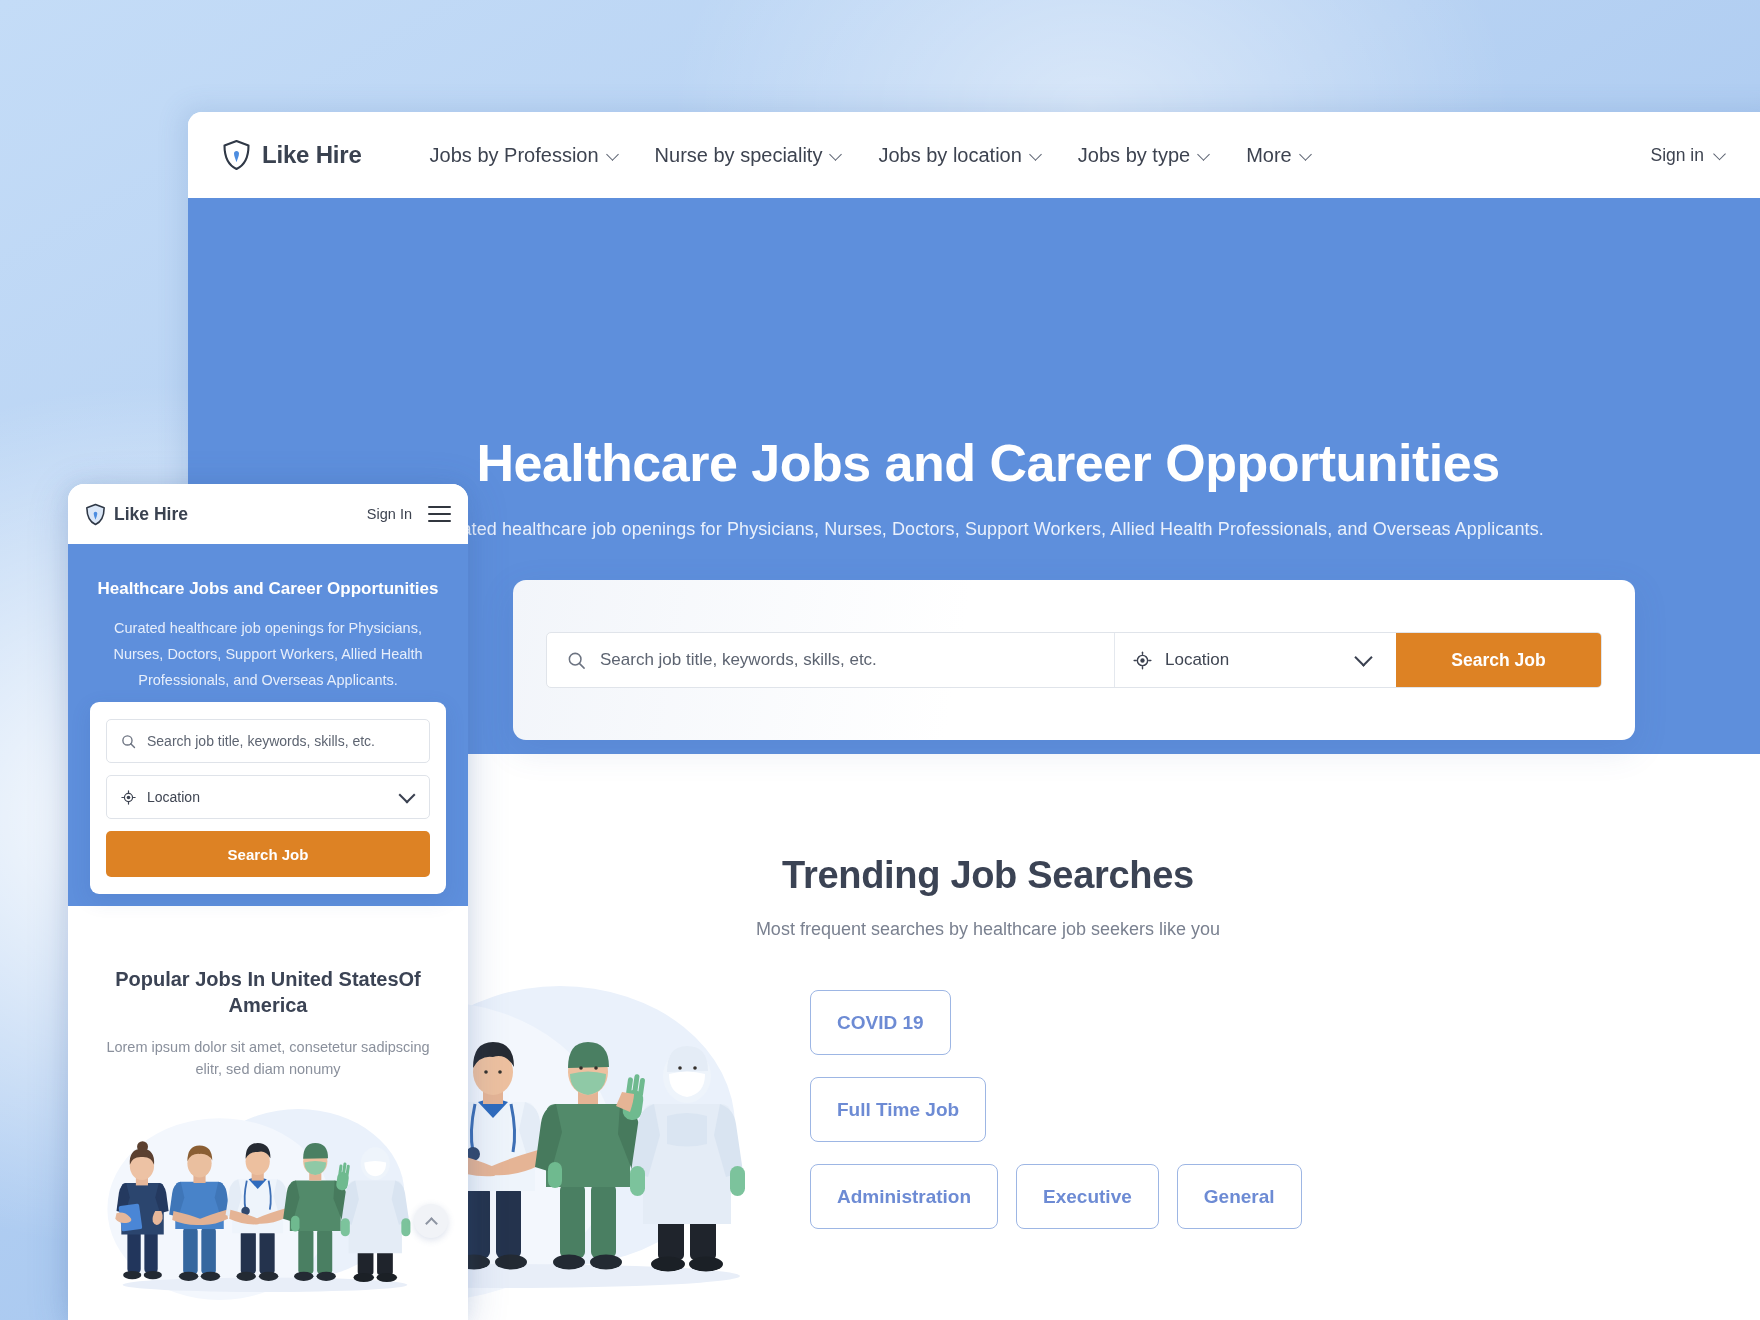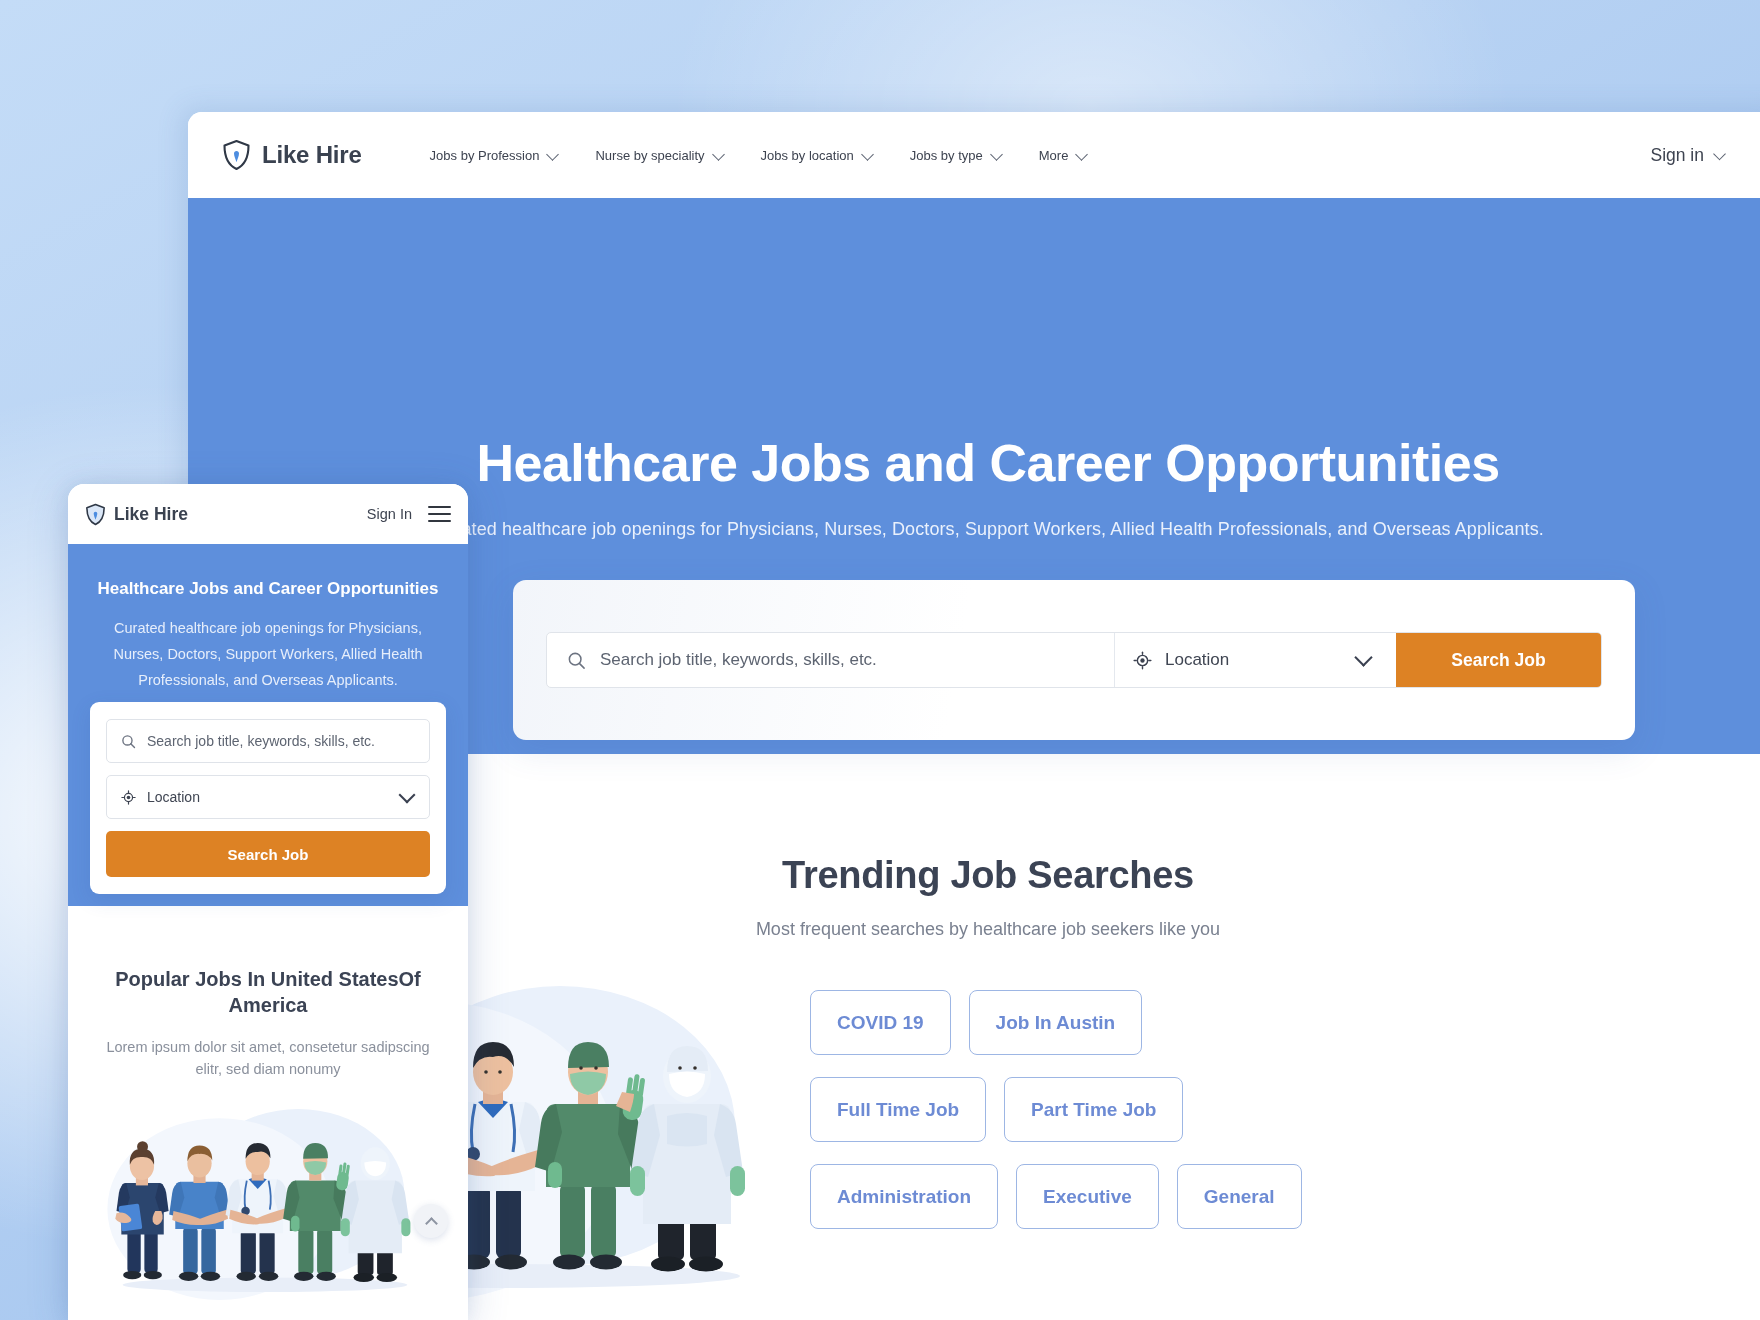--- a/index.html
+++ b/index.html
@@ -39,21 +39,21 @@
   .brand { display: flex; align-items: center; gap: 11px; }
   .brand-name {
     font-size: 24px; font-weight: bold; color: #3a4250; letter-spacing: -0.2px;
   }
   .nav-links {
     display: flex; align-items: center; gap: 36px;
     margin-left: 68px;
   }
   .nav-link {
     display: flex; align-items: center; gap: 9px;
-    font-size: 13px; color: #3d4350;
+    font-size: 20px; color: #3d4350;
     cursor: pointer; white-space: nowrap;
   }
   .chev { display: inline-block; width: 11px; height: 11px; position: relative; flex: none; }
   .chev::after {
     content: ""; position: absolute; left: 0; top: 0;
     width: 8px; height: 8px;
     border-right: 1.8px solid #5a6170;
     border-bottom: 1.8px solid #5a6170;
     transform: rotate(45deg);
   }
@@ -466,30 +466,24 @@
             <circle cx="465" cy="92" r="1.8" fill="#34302c"></circle>
           </g>
         </svg>
       </div>
 
       <div id="tags-wrap">
         <div class="tag-row">
           <div class="tag">
               <span>COVID 19</span>
             </div>
-          <div class="tag">
-              <span>Job In Austin</span>
-            </div>
         </div>
         <div class="tag-row">
           <div class="tag">
               <span>Full Time Job</span>
-            </div>
-          <div class="tag">
-              <span>Part Time Job</span>
             </div>
         </div>
         <div class="tag-row">
           <div class="tag">
               <span>Administration</span>
             </div>
           <div class="tag">
               <span>Executive</span>
             </div>
           <div class="tag">

